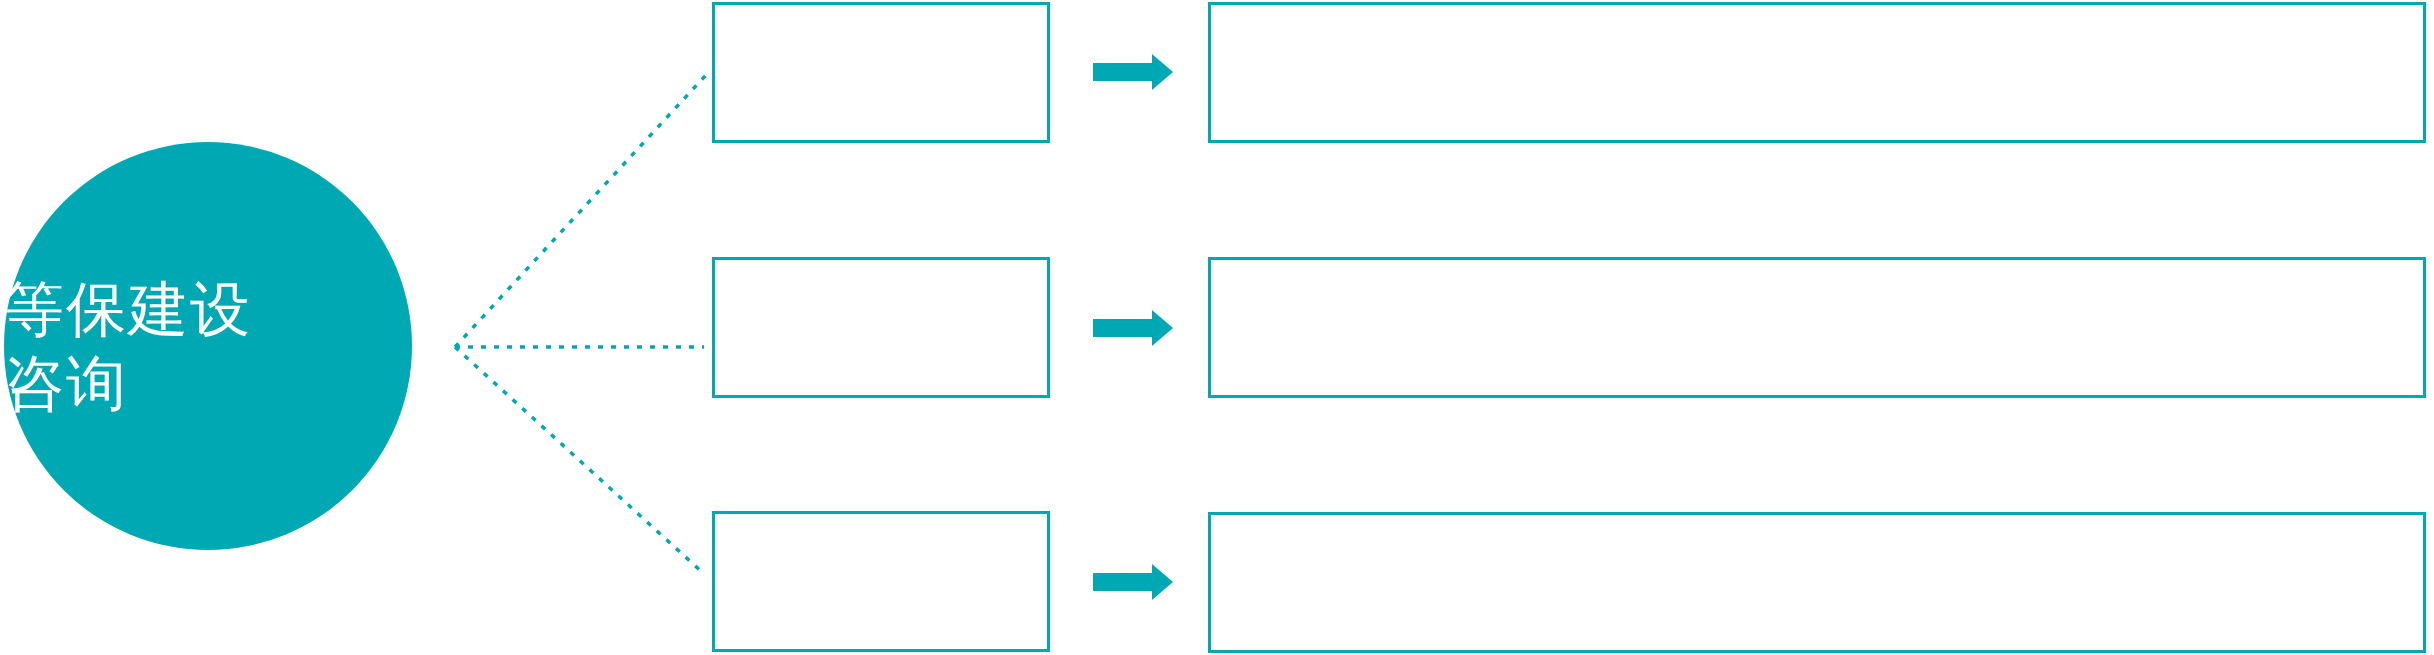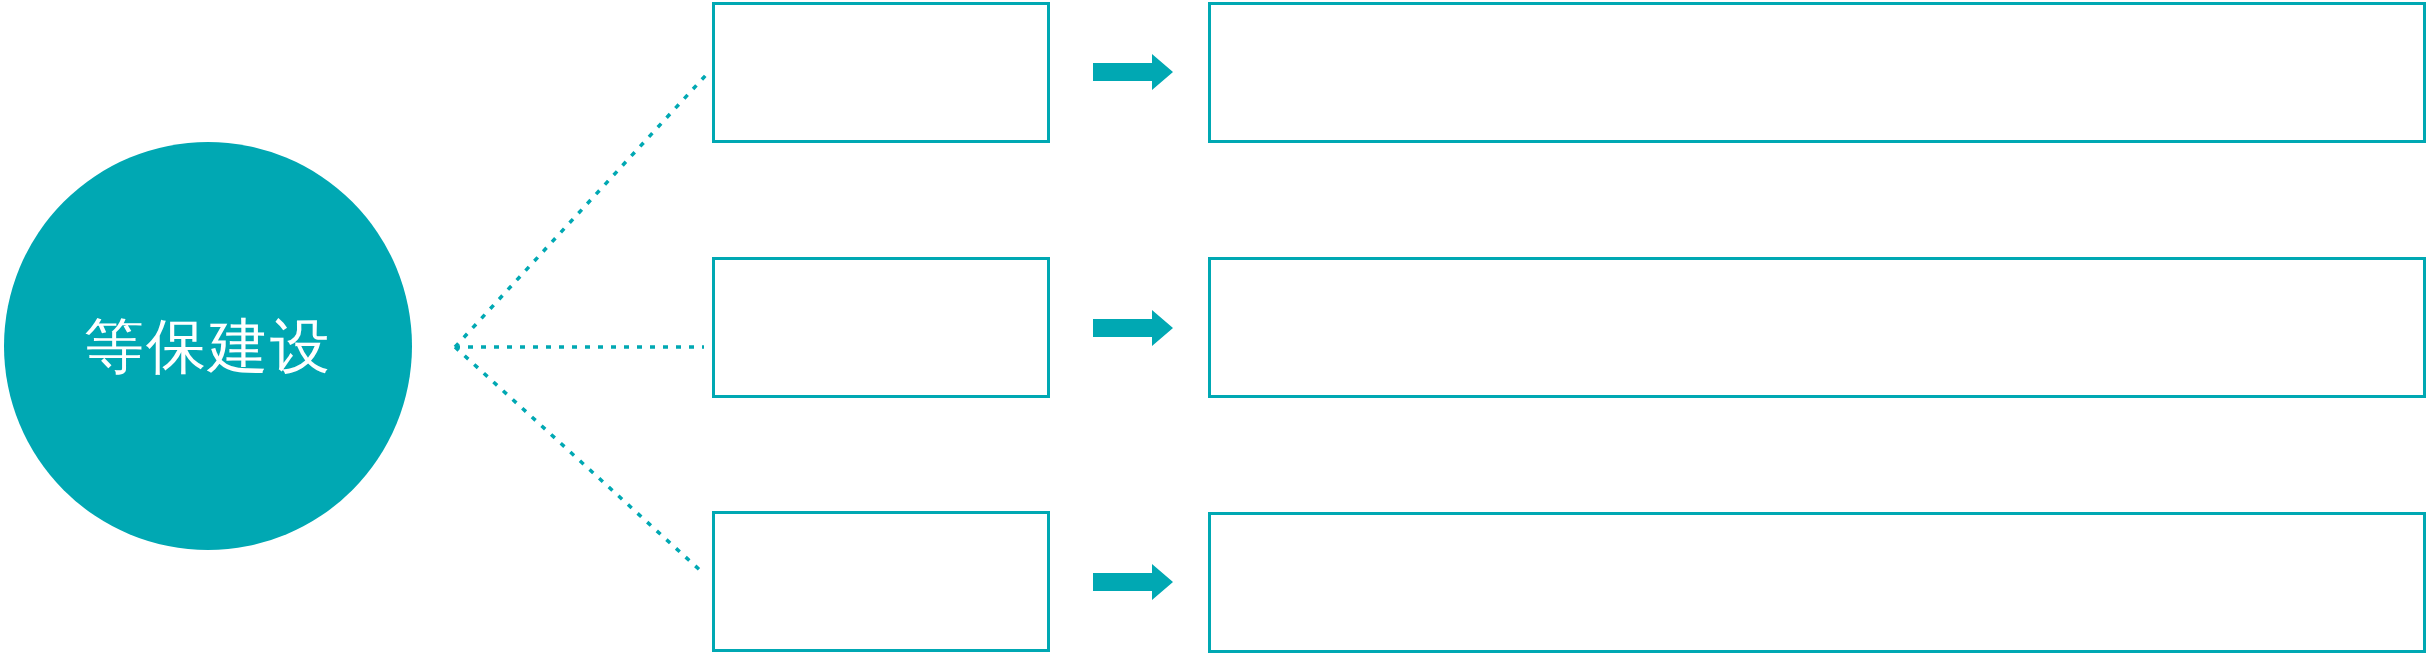--- a/index.html
+++ b/index.html
@@ -23,21 +23,21 @@
   .root-circle {
     position: absolute;
     left: 4px;
     top: 142px;
     width: 408px;
     height: 408px;
     border-radius: 50%;
     background: var(--teal);
     display: flex;
     flex-direction: column;
-    align-items: center;
+    align-items: flex-start;
     justify-content: center;
     color: var(--text-on-teal);
     font-size: 60px;
     font-weight: 300;
     letter-spacing: 2px;
     line-height: 74px;
     text-align: center;
     z-index: 2;
   }
   
@@ -101,20 +101,21 @@
     font-size: 40px;
   }
 </style>
 </head>
 <body>
 
 <div class="canvas">
 
   <div class="root-circle">
     <div>等保建设</div>
+    <div>咨询</div>
   </div>
 
   <svg class="connectors" viewBox="0 0 2434 655" xmlns="http://www.w3.org/2000/svg">
     <line x1="455" y1="347" x2="706" y2="75"></line>
     <line x1="455" y1="347" x2="704" y2="347"></line>
     <line x1="455" y1="347" x2="702" y2="572"></line>
   </svg>
 
   <div class="row row1">
     <div class="small-box">

